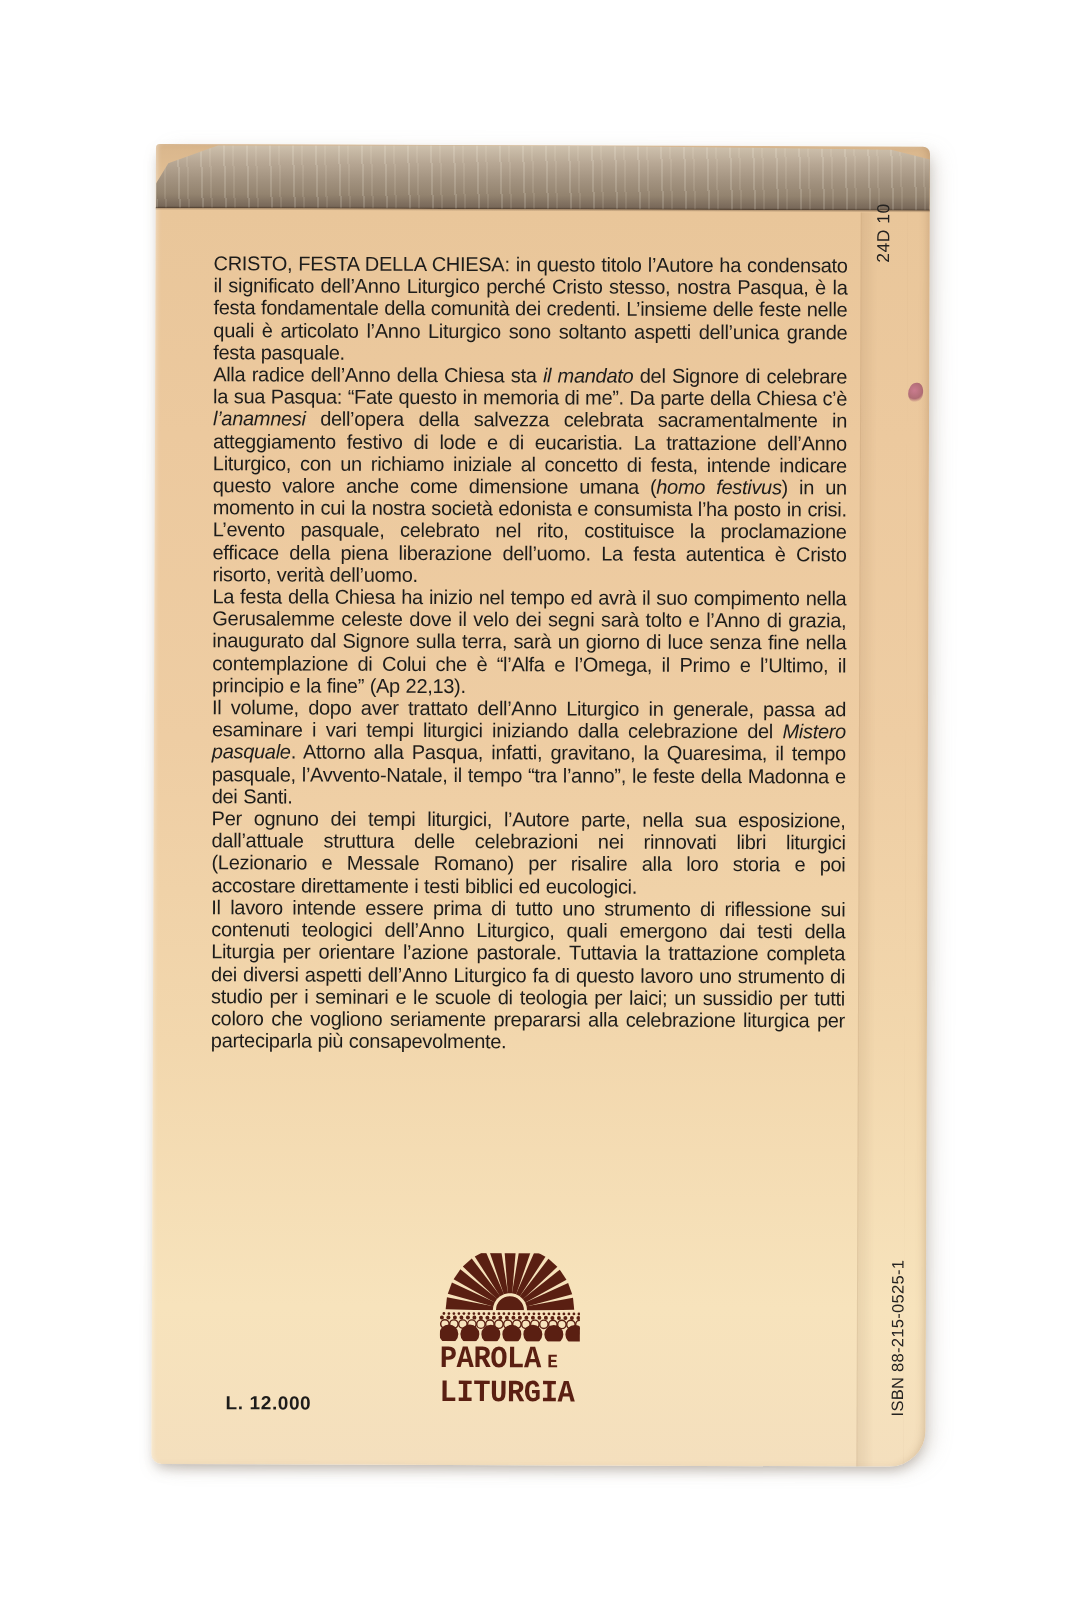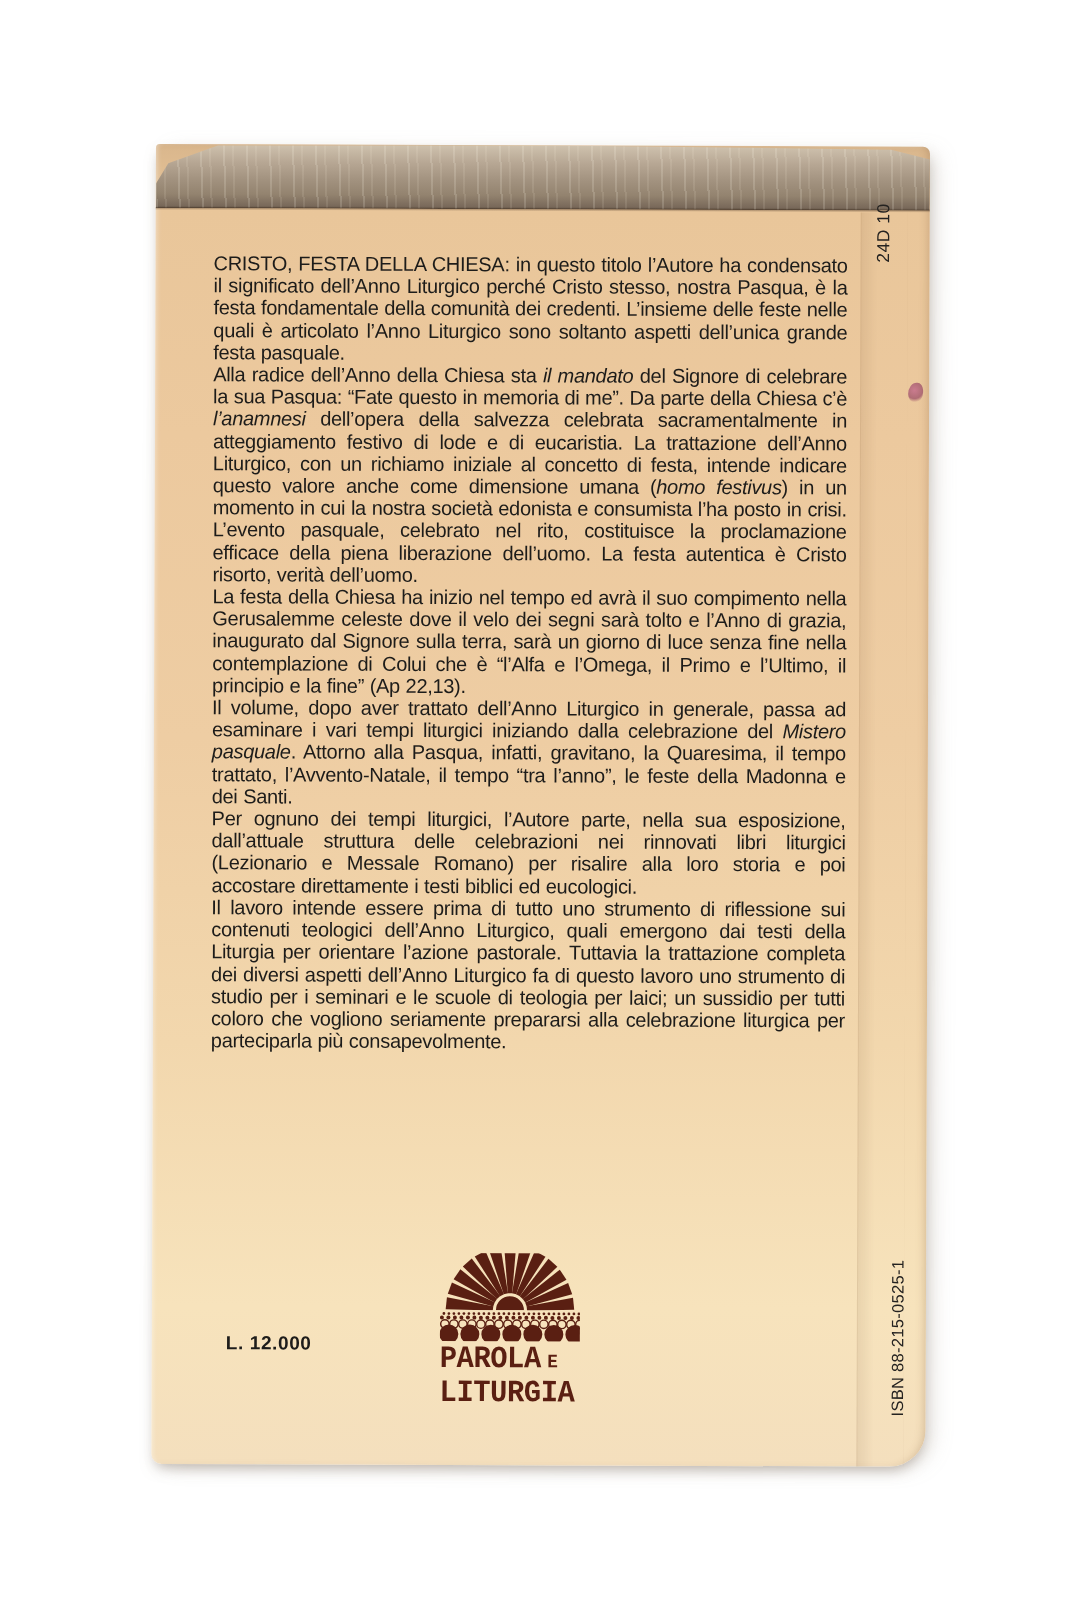--- a/index.html
+++ b/index.html
@@ -80,21 +80,21 @@
   .print-code {
     left:688px; top:76px; width:80px;
     font-size:17.5px; letter-spacing:0.5px;
   }
   .isbn {
     left:661px; top:1182px; width:170px;
     font-size:16.5px; letter-spacing:0.3px;
   }
 
   .price {
-    position:absolute; left:74px; top:1188px;
+    position:absolute; left:74px; top:1248px;
     font-size:19px; font-weight:bold;
     letter-spacing:0.6px; color:#1d1c1a;
   }
 
   
   .logo { position:absolute; left:288px; top:1108px; width:150px;font-family:Liberation Mono, monospace; }
   .logo svg { display:block; }
   .logo-text {
     margin-top:2px;
     color:#5a1f12;
@@ -127,21 +127,21 @@
   <div class="crease"></div>
 
   <div class="vert print-code">24D 10</div>
 
   <span class="ink-smudge"></span>
 
   <div class="blurb">
       <p><span>CRISTO, FESTA DELLA CHIESA: in questo titolo l’Autore ha condensato il significato dell’Anno Liturgico perché Cristo stesso, nostra Pasqua, è la festa fondamentale della comunità dei credenti. L’insieme delle feste nelle quali è articolato l’Anno Liturgico sono soltanto aspetti dell’unica grande festa pasquale.</span></p>
       <p><span>Alla radice dell’Anno della Chiesa sta </span><em>il mandato</em><span> del Signore di celebrare la sua Pasqua: “Fate questo in memoria di me”. Da parte della Chiesa c’è </span><em>l’anamnesi</em><span> dell’opera della salvezza celebrata sacramentalmente in atteggiamento festivo di lode e di eucaristia. La trattazione dell’Anno Liturgico, con un richiamo iniziale al concetto di festa, intende indicare questo valore anche come dimensione umana (</span><em>homo festivus</em><span>) in un momento in cui la nostra società edonista e consumista l’ha posto in crisi. L’evento pasquale, celebrato nel rito, costituisce la proclamazione efficace della piena liberazione dell’uomo. La festa autentica è Cristo risorto, verità dell’uomo.</span></p>
       <p><span>La festa della Chiesa ha inizio nel tempo ed avrà il suo compimento nella Gerusalemme celeste dove il velo dei segni sarà tolto e l’Anno di grazia, inaugurato dal Signore sulla terra, sarà un giorno di luce senza fine nella contemplazione di Colui che è “l’Alfa e l’Omega, il Primo e l’Ultimo, il principio e la fine” (Ap 22,13).</span></p>
-      <p><span>Il volume, dopo aver trattato dell’Anno Liturgico in generale, passa ad esaminare i vari tempi liturgici iniziando dalla celebrazione del </span><em>Mistero pasquale</em><span>. Attorno alla Pasqua, infatti, gravitano, la Quaresima, il tempo trattato, l’Avvento-Natale, il tempo “tra l’anno”, le feste della Madonna e dei Santi.</span></p>
+      <p><span>Il volume, dopo aver trattato dell’Anno Liturgico in generale, passa ad esaminare i vari tempi liturgici iniziando dalla celebrazione del </span><em>Mistero pasquale</em><span>. Attorno alla Pasqua, infatti, gravitano, la Quaresima, il tempo pasquale, l’Avvento-Natale, il tempo “tra l’anno”, le feste della Madonna e dei Santi.</span></p>
       <p><span>Per ognuno dei tempi liturgici, l’Autore parte, nella sua esposizione, dall’attuale struttura delle celebrazioni nei rinnovati libri liturgici (Lezionario e Messale Romano) per risalire alla loro storia e poi accostare direttamente i testi biblici ed eucologici.</span></p>
       <p><span>Il lavoro intende essere prima di tutto uno strumento di riflessione sui contenuti teologici dell’Anno Liturgico, quali emergono dai testi della Liturgia per orientare l’azione pastorale. Tuttavia la trattazione completa dei diversi aspetti dell’Anno Liturgico fa di questo lavoro uno strumento di studio per i seminari e le scuole di teologia per laici; un sussidio per tutti coloro che vogliono seriamente prepararsi alla celebrazione liturgica per parteciparla più consapevolmente.</span></p>
     </div>
 
   <div class="logo">
     <svg width="140" height="88" viewBox="0 0 140 88">
       <defs>
         <clipPath id="sky">
             <rect x="0" y="0" width="140" height="57"></rect>
           </clipPath>

